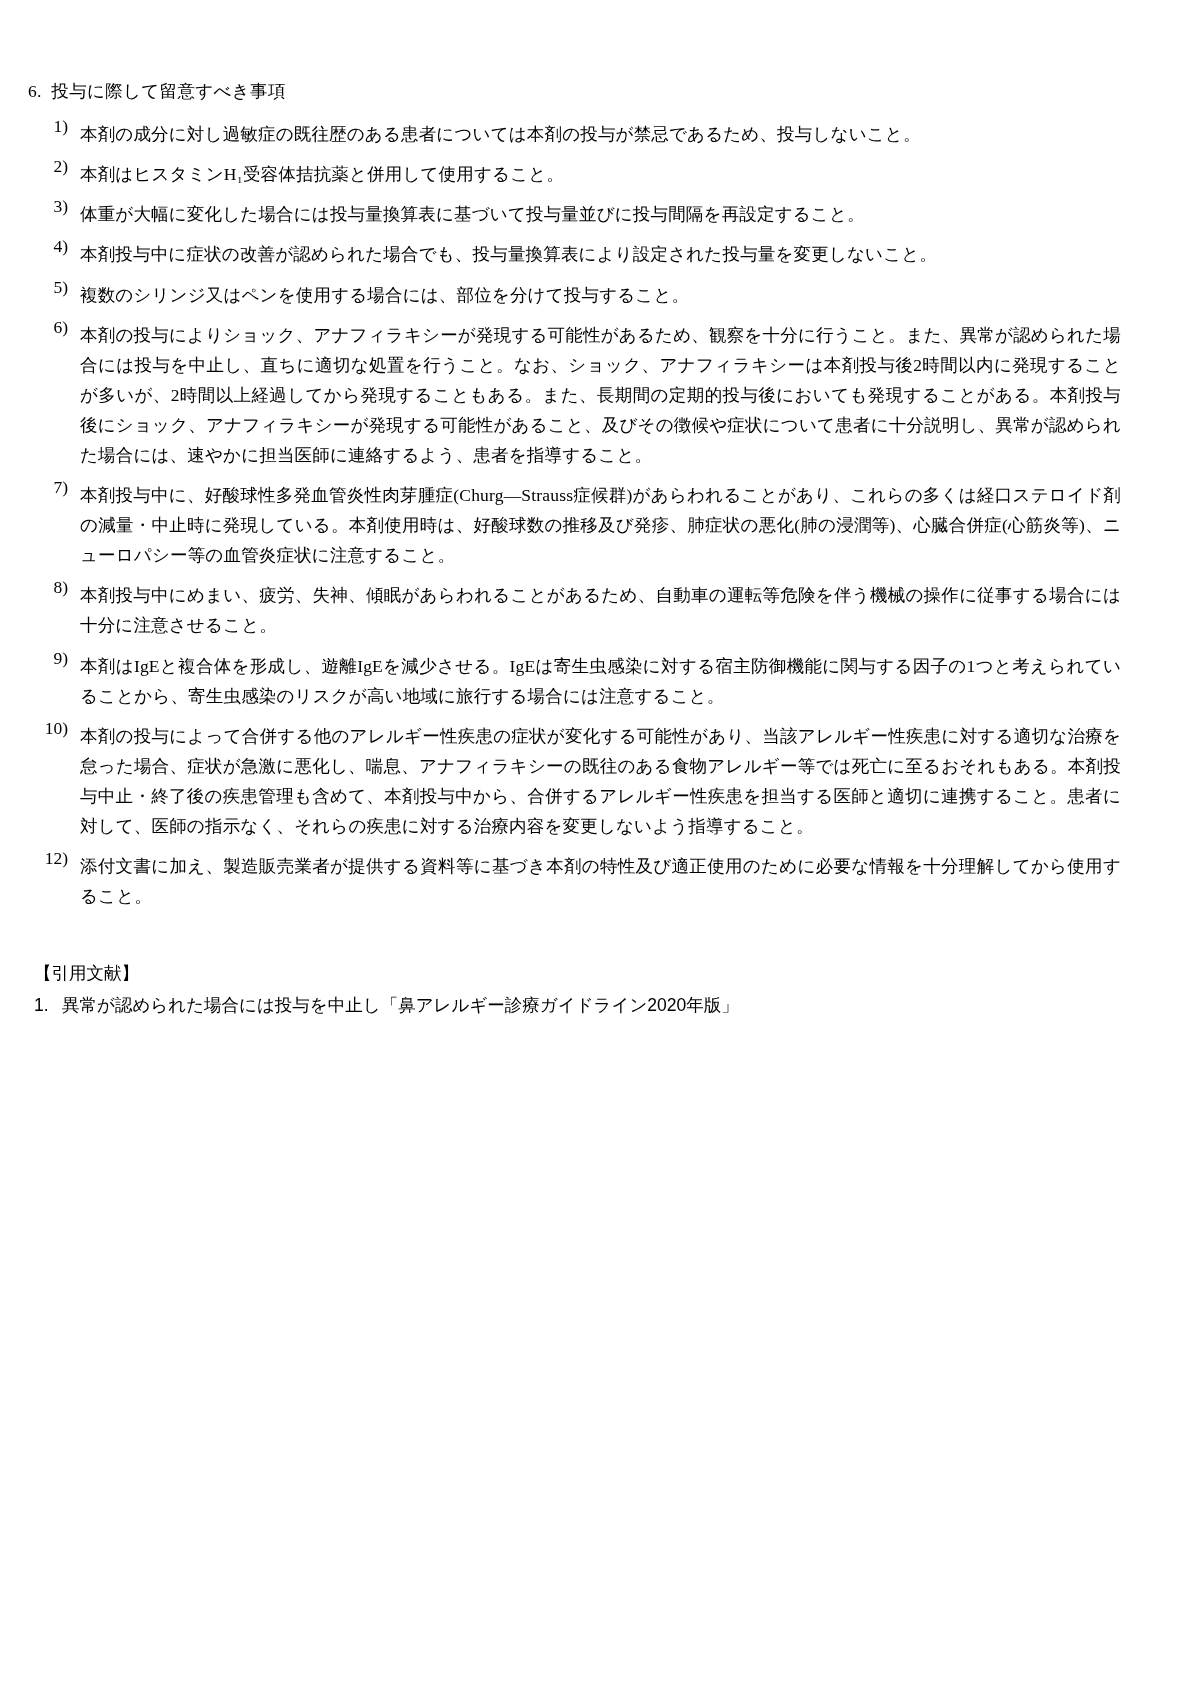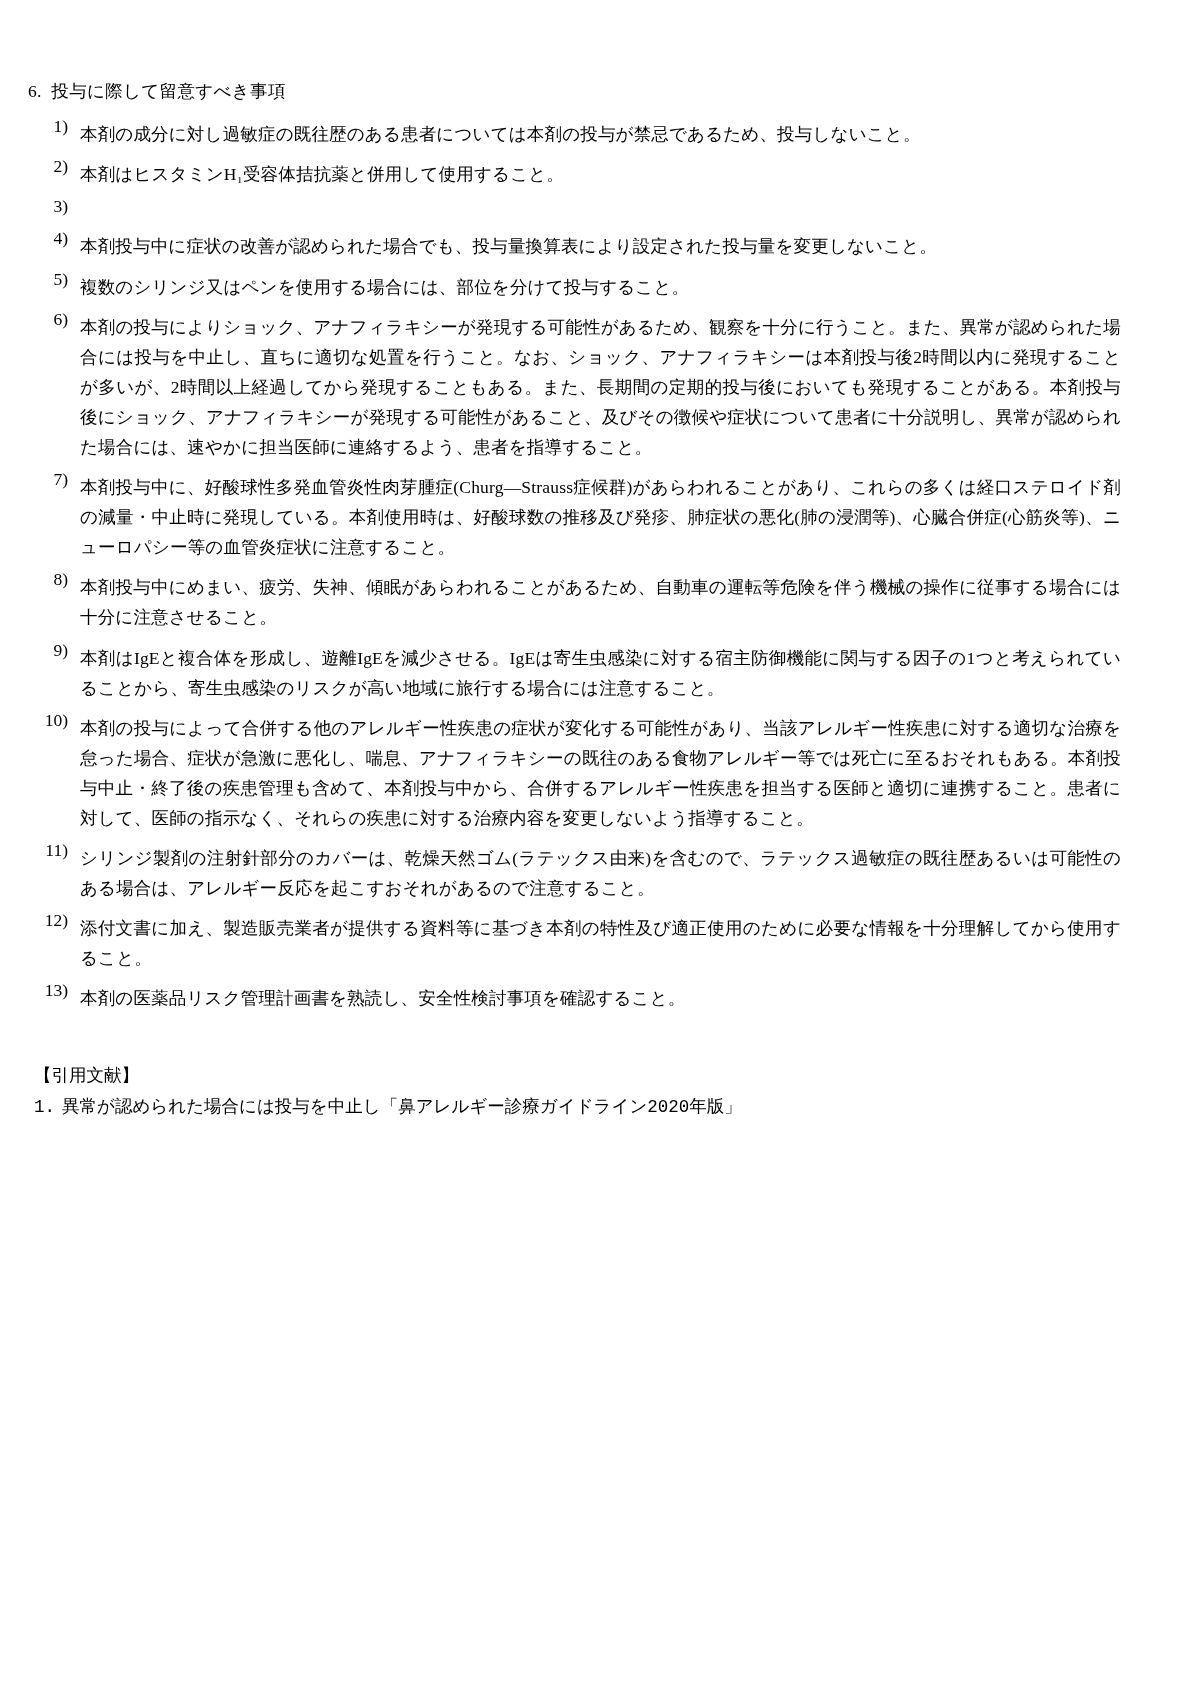--- a/index.html
+++ b/index.html
@@ -81,21 +81,21 @@
     padding-left: 6px;
     box-sizing: border-box;
   }
   .ref-item .body {
     flex: 1 1 auto;
   }
   .gap-block {
     height: 46px;
   }
   .sans {
-    font-family: Liberation Mono, monospace;
+    font-family: Liberation Sans, sans-serif;
   }
 </style>
 </head>
 <body>
 
 <div class="page">
 
   <div class="section-title">
     <span>6.</span>&nbsp;&nbsp;<span>投与に際して留意すべき事項</span>
   </div>
@@ -112,20 +112,21 @@
     <li class="num-item">
       <span class="marker">2)</span>
       <span class="body">
         <p>本剤はヒスタミンH₁受容体拮抗薬と併用して使用すること。</p>
       </span>
     </li>
 
     <li class="num-item">
       <span class="marker">3)</span>
       <span class="body">
+        <p>体重が大幅に変化した場合には投与量換算表に基づいて投与量並びに投与間隔を再設定すること。</p>
       </span>
     </li>
 
     <li class="num-item">
       <span class="marker">4)</span>
       <span class="body">
         <p>本剤投与中に症状の改善が認められた場合でも、投与量換算表により設定された投与量を変更しないこと。</p>
       </span>
     </li>
 
@@ -164,40 +165,28 @@
       </span>
     </li>
 
     <li class="num-item">
       <span class="marker">10)</span>
       <span class="body">
         <p>本剤の投与によって合併する他のアレルギー性疾患の症状が変化する可能性があり、当該アレルギー性疾患に対する適切な治療を怠った場合、症状が急激に悪化し、喘息、アナフィラキシーの既往のある食物アレルギー等では死亡に至るおそれもある。本剤投与中止・終了後の疾患管理も含めて、本剤投与中から、合併するアレルギー性疾患を担当する医師と適切に連携すること。患者に対して、医師の指示なく、それらの疾患に対する治療内容を変更しないよう指導すること。</p>
       </span>
     </li>
 
-    <li class="num-item">
-      <span class="marker">11)</span>
-      <span class="body">
-        <p>シリンジ製剤の注射針部分のカバーは、乾燥天然ゴム(ラテックス由来)を含むので、ラテックス過敏症の既往歴あるいは可能性のある場合は、アレルギー反応を起こすおそれがあるので注意すること。</p>
-      </span>
-    </li>
 
     <li class="num-item">
       <span class="marker">12)</span>
       <span class="body">
         <p>添付文書に加え、製造販売業者が提供する資料等に基づき本剤の特性及び適正使用のために必要な情報を十分理解してから使用すること。</p>
       </span>
     </li>
 
-    <li class="num-item">
-      <span class="marker">13)</span>
-      <span class="body">
-        <p>本剤の医薬品リスク管理計画書を熟読し、安全性検討事項を確認すること。</p>
-      </span>
-    </li>
 
   </ul>
 
   <div class="gap-block"></div>
 
   <div class="refs-head sans">【引用文献】</div>
 
   <ul class="refs-list">
     <li class="ref-item sans">
       <span class="marker">1.</span>

